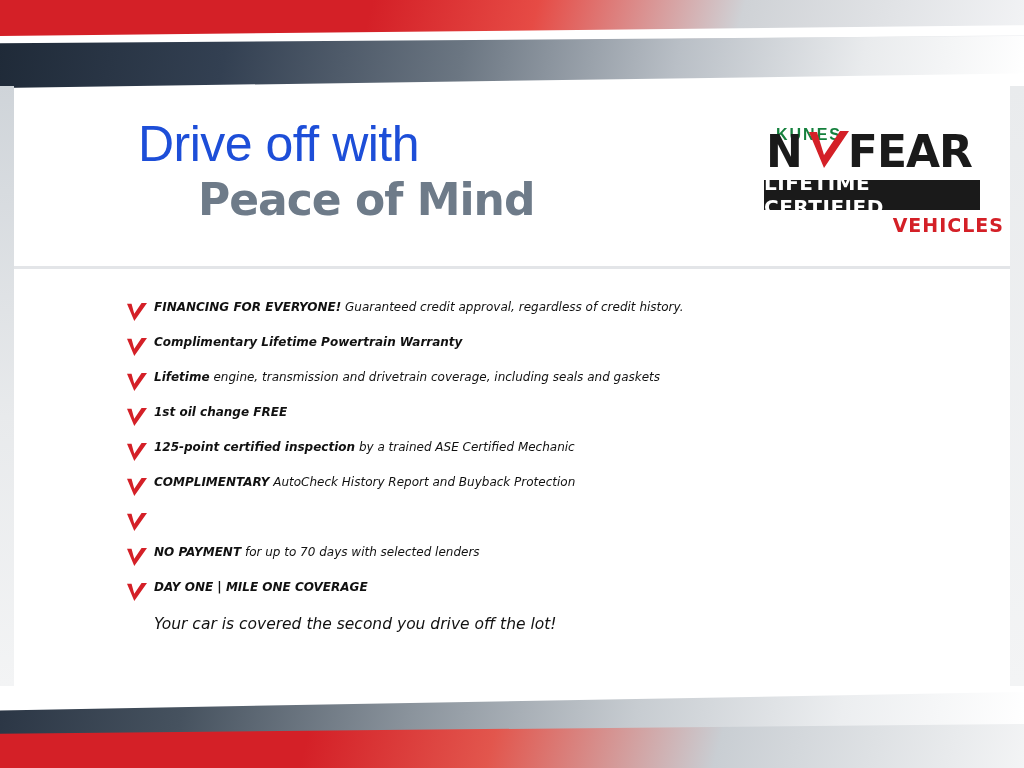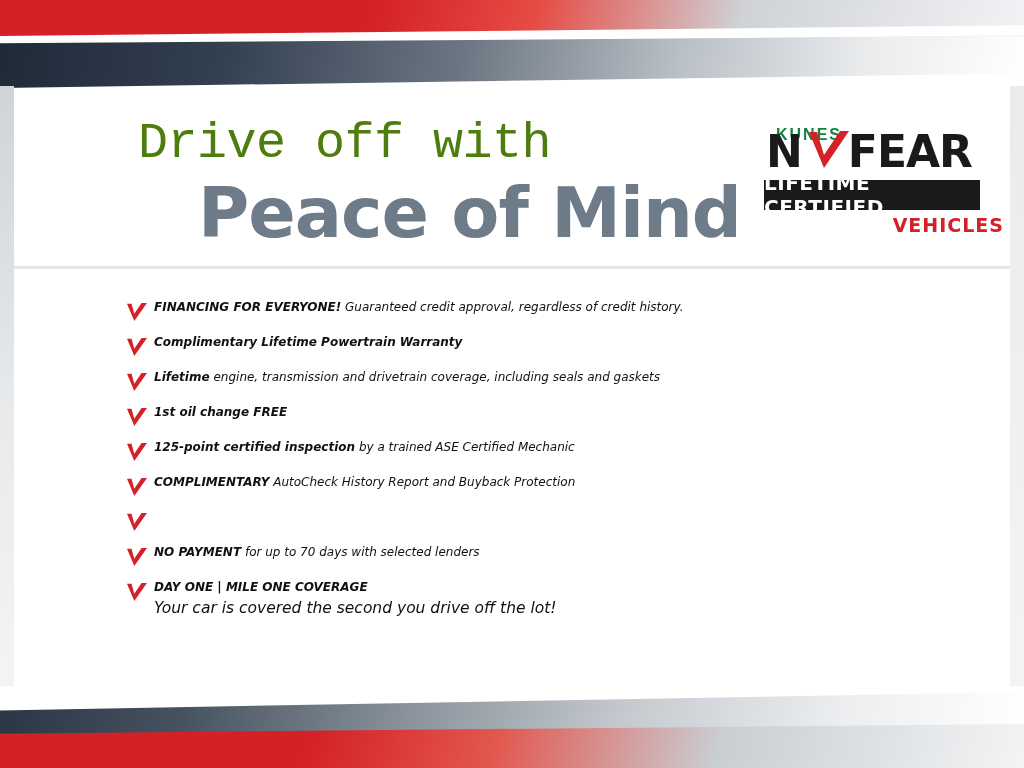--- a/index.html
+++ b/index.html
@@ -97,30 +97,30 @@
   }
 
   
   .headline {
     position: absolute;
     top: 118px;
     left: 138px;
     width: 620px;
   }
   .headline-line1 {
-    font-family: Liberation Mono, monospace;
+    font-family: Liberation Sans, sans-serif;
     font-size: 50px;
     font-weight: 400;
-    color: #4d7c0f;
+    color: #1d4ed8;
     letter-spacing: -0.5px;
     line-height: 1.05;
   }
   .headline-line2 {
     font-family: "DejaVu Sans", sans-serif;
-    font-size: 70px;
+    font-size: 44px;
     font-weight: 700;
     color: #6e7b89;
     letter-spacing: -1px;
     line-height: 1.05;
     margin-top: 6px;
     margin-left: 60px;
   }
 
   .headline-rule {
     position: absolute;
@@ -223,21 +223,21 @@
   }
   .benefit-text b {
     font-weight: 700;
     font-style: italic;
   }
   .benefit-sub {
     font-family: "DejaVu Sans", sans-serif;
     font-size: 15.5px;
     font-style: italic;
     color: #111111;
-    margin-top: 4px;
+    margin-top: 20px;
   }
 </style>
 </head>
 <body>
 
 <div class="page">
 
   <div class="top-band">
     <div class="top-band-red"></div>
     <div class="top-band-grey"></div>

